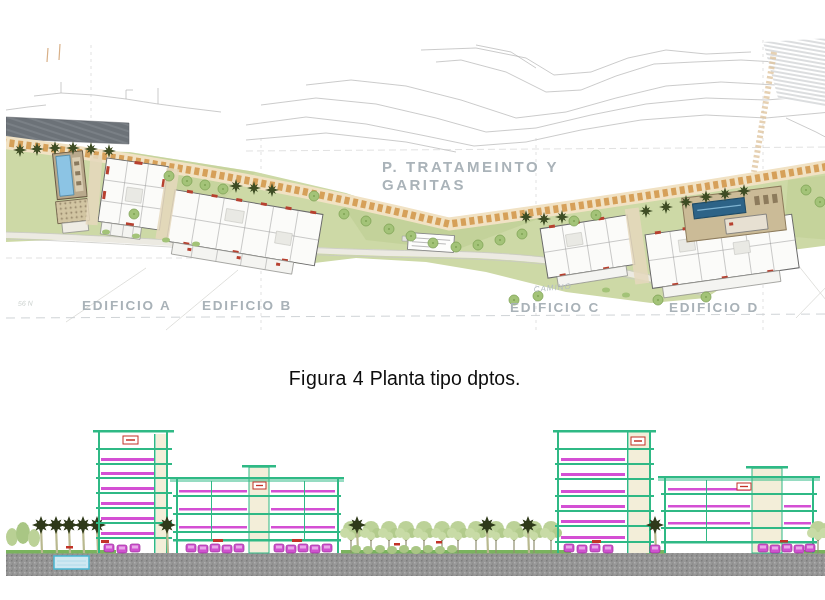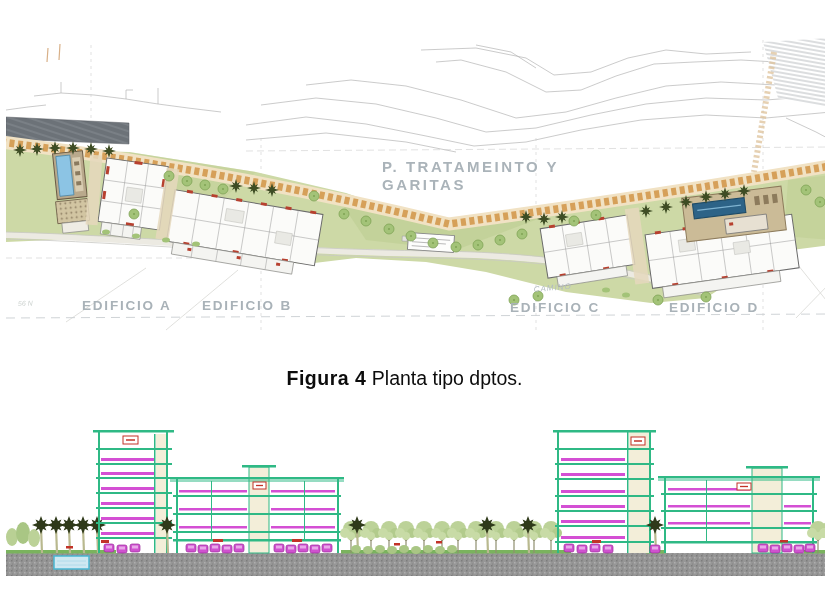--- a/index.html
+++ b/index.html
@@ -3,21 +3,21 @@
 <meta charset="utf-8">
 <style>
   html,body{margin:0;padding:0;background:#ffffff;}
   .page{position:relative;width:825px;height:600px;background:#ffffff;overflow:hidden;
         font-family:"Liberation Sans","DejaVu Sans",sans-serif;margin-left:6px;}
   .layer{position:absolute;left:0;}
   #siteplan{top:0;}
   #elevation{top:410px;}
   .caption{position:absolute;top:367px;left:0;width:825px;text-align:center;
            font-size:19.5px;color:#0c0c0c;transform:translateX(-14px);}
-  .caption .b{font-weight:bold;letter-spacing:.5px;}
+  .caption .b{font-weight:normal;letter-spacing:.5px;}
   text.arealabel{font-weight:bold;fill:#aab3b9;letter-spacing:2.5px;font-size:15px;}
   text.bldglabel{font-weight:bold;fill:#a9b2b8;letter-spacing:1.8px;font-size:13.5px;}
   text.camino{font-style:italic;fill:#b3bcc1;font-size:8px;letter-spacing:1px;}
   text.edgenote{font-style:italic;fill:#ccd2cf;font-size:7px;}
 </style>
 </head>
 <body>
 
 <div class="page">
 

